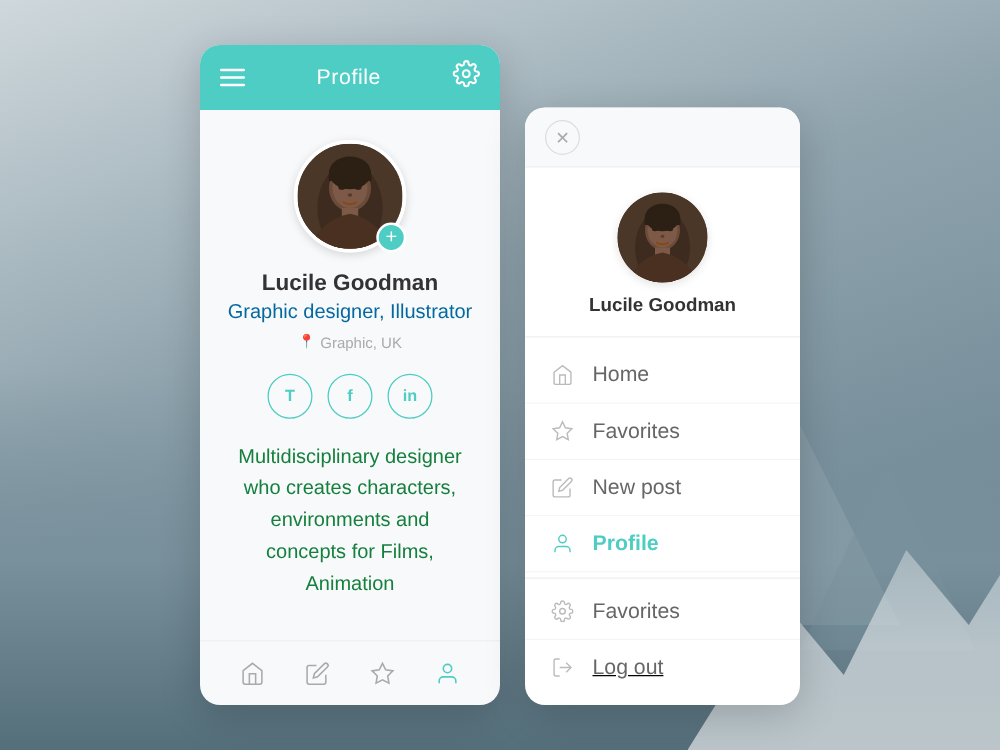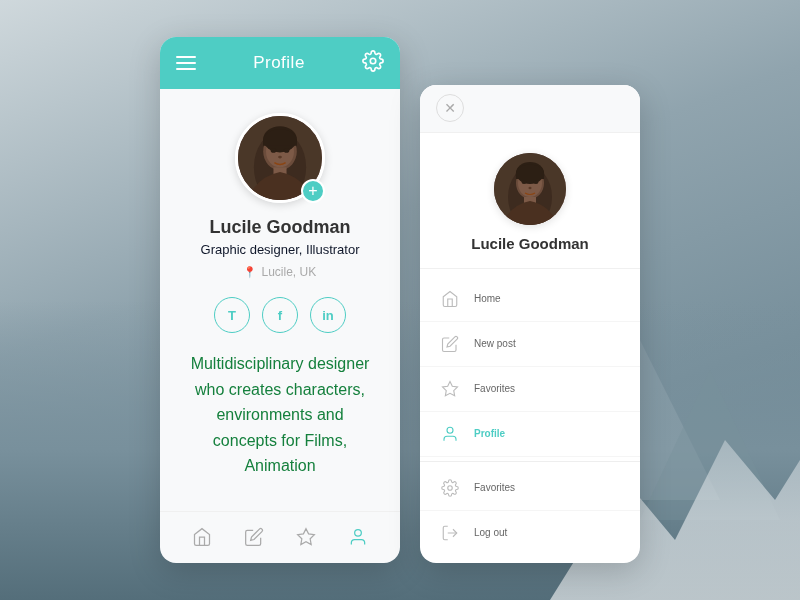--- a/index.html
+++ b/index.html
@@ -170,22 +170,22 @@
     }
 
     .user-name {
       font-size: 18px;
       font-weight: 600;
       color: #333;
       margin-bottom: 4px;
     }
 
     .user-role {
-      font-size: 13px;
-      color: #0f172a;
+      font-size: 16px;
+      color: #0369a1;
       margin-bottom: 8px;
     }
 
     .user-location {
       display: flex;
       align-items: center;
       gap: 4px;
       font-size: 12px;
       color: #aaa;
       margin-bottom: 18px;
@@ -323,20 +323,21 @@
       display: flex;
       align-items: center;
       gap: 14px;
       padding: 12px 20px;
       cursor: pointer;
       border-bottom: 1px solid #f5f5f5;
     }
 
     .menu-item:last-child {
       border-bottom: none;
+      text-decoration: underline;
     }
 
     .menu-item.active .menu-item-label {
       color: #4ecdc4;
       font-weight: 600;
     }
 
     .menu-item.active .menu-item-icon svg {
       stroke: #4ecdc4;
     }
@@ -352,21 +353,21 @@
 
     .menu-item-icon svg {
       width: 18px;
       height: 18px;
       fill: none;
       stroke: #bbb;
       stroke-width: 1.5;
     }
 
     .menu-item-label {
-      font-size: 10px;
+      font-size: 17px;
       color: #666;
     }
 
     .menu-divider {
       height: 1px;
       background: #eee;
       margin: 4px 0;
     }
   </style>
 </head>
@@ -421,21 +422,21 @@
             <path d="M10 90 Q20 65 45 60 Q70 65 80 90 Z" fill="#4a3020"></path>
           </svg>
         </div>
         <div class="avatar-add-btn">+</div>
       </div>
 
       <div class="user-name">Lucile Goodman</div>
       <div class="user-role">Graphic designer, Illustrator</div>
       <div class="user-location">
         <span class="location-icon">📍</span>
-        <span>Lucile, UK</span>
+        <span>Graphic, UK</span>
       </div>
 
       <div class="social-icons">
         <div class="social-btn">T</div>
         <div class="social-btn">f</div>
         <div class="social-btn">in</div>
       </div>
 
       <div class="user-bio">Multidisciplinary designer who creates characters, environments and concepts for Films, Animation</div>
     </div>
@@ -500,34 +501,34 @@
               <path d="M3 9l9-7 9 7v11a2 2 0 01-2 2H5a2 2 0 01-2-2z"></path>
               <polyline points="9 22 9 12 15 12 15 22"></polyline>
             </svg>
         </div>
         <span class="menu-item-label">Home</span>
       </div>
 
       <div class="menu-item">
         <div class="menu-item-icon">
           <svg viewBox="0 0 24 24">
+              <polygon points="12 2 15.09 8.26 22 9.27 17 14.14 18.18 21.02 12 17.77 5.82 21.02 7 14.14 2 9.27 8.91 8.26 12 2"></polygon>
+            </svg>
+        </div>
+        <span class="menu-item-label">Favorites</span>
+      </div>
+
+      <div class="menu-item">
+        <div class="menu-item-icon">
+          <svg viewBox="0 0 24 24">
               <path d="M11 4H4a2 2 0 00-2 2v14a2 2 0 002 2h14a2 2 0 002-2v-7"></path>
               <path d="M18.5 2.5a2.121 2.121 0 013 3L12 15l-4 1 1-4 9.5-9.5z"></path>
             </svg>
         </div>
         <span class="menu-item-label">New post</span>
-      </div>
-
-      <div class="menu-item">
-        <div class="menu-item-icon">
-          <svg viewBox="0 0 24 24">
-              <polygon points="12 2 15.09 8.26 22 9.27 17 14.14 18.18 21.02 12 17.77 5.82 21.02 7 14.14 2 9.27 8.91 8.26 12 2"></polygon>
-            </svg>
-        </div>
-        <span class="menu-item-label">Favorites</span>
       </div>
 
       <div class="menu-item active">
         <div class="menu-item-icon">
           <svg viewBox="0 0 24 24" style="stroke:#4ecdc4">
               <path d="M20 21v-2a4 4 0 00-4-4H8a4 4 0 00-4 4v2"></path>
               <circle cx="12" cy="7" r="4"></circle>
             </svg>
         </div>
         <span class="menu-item-label">Profile</span>

